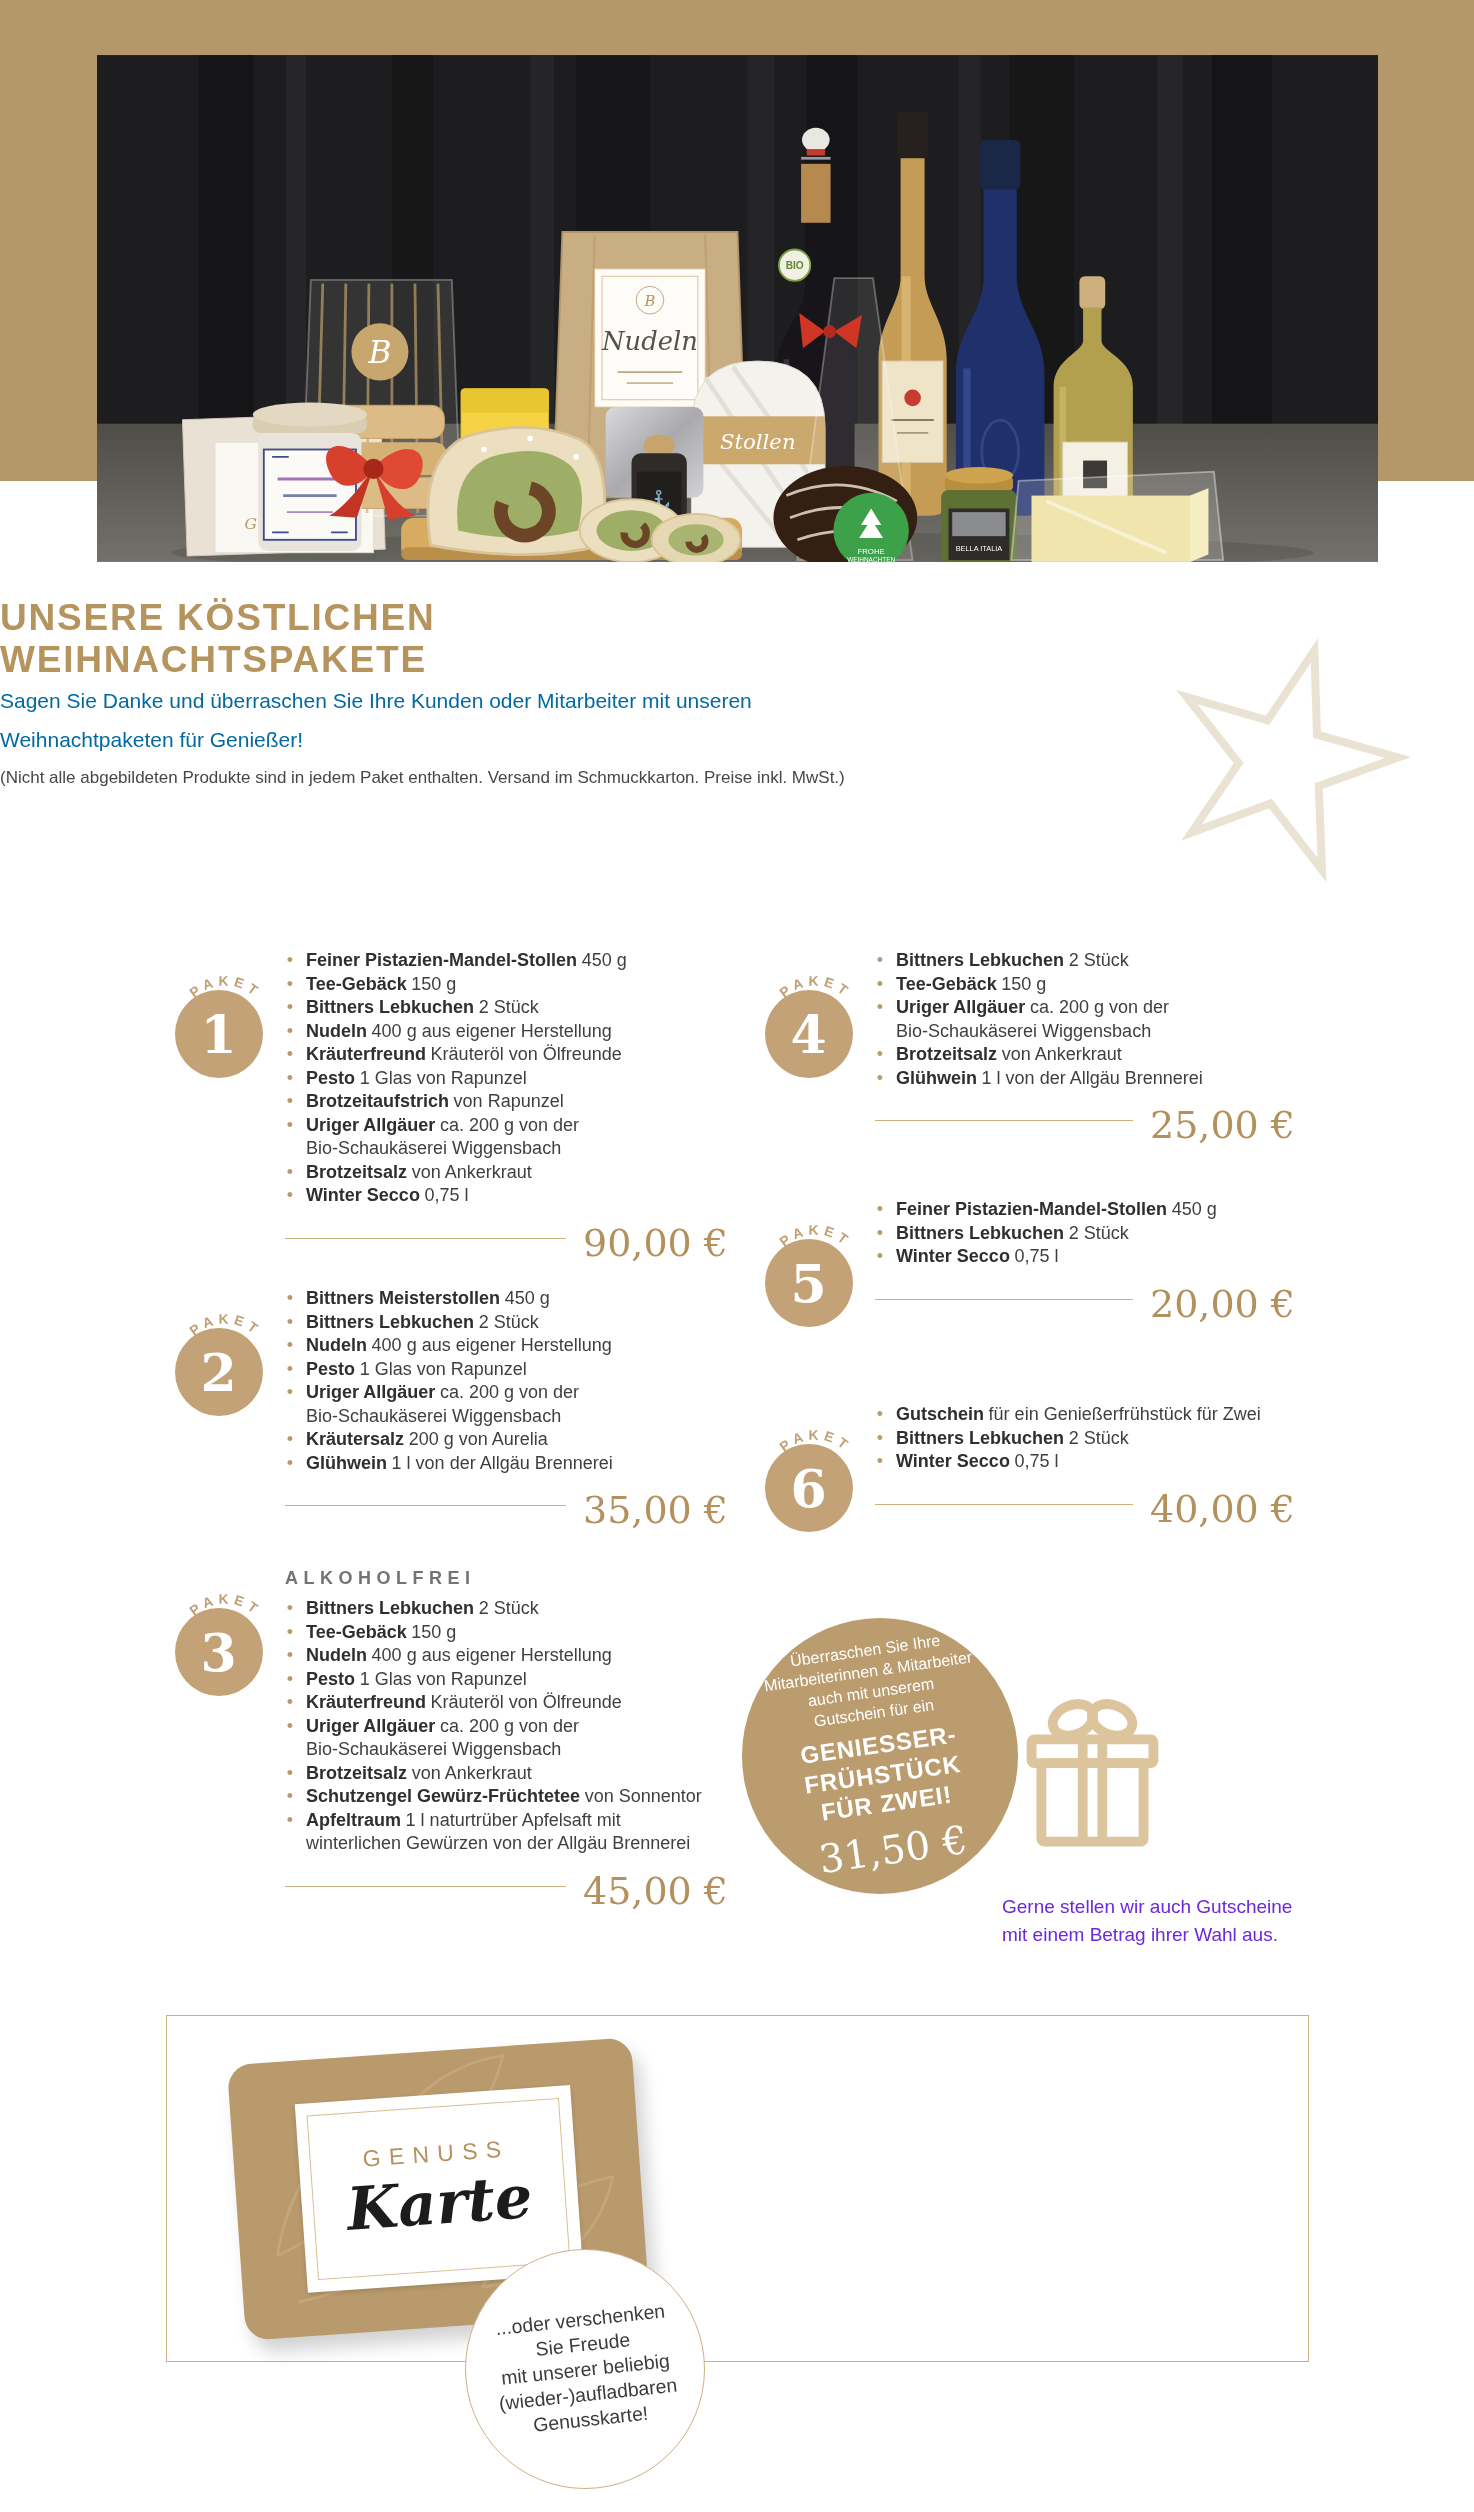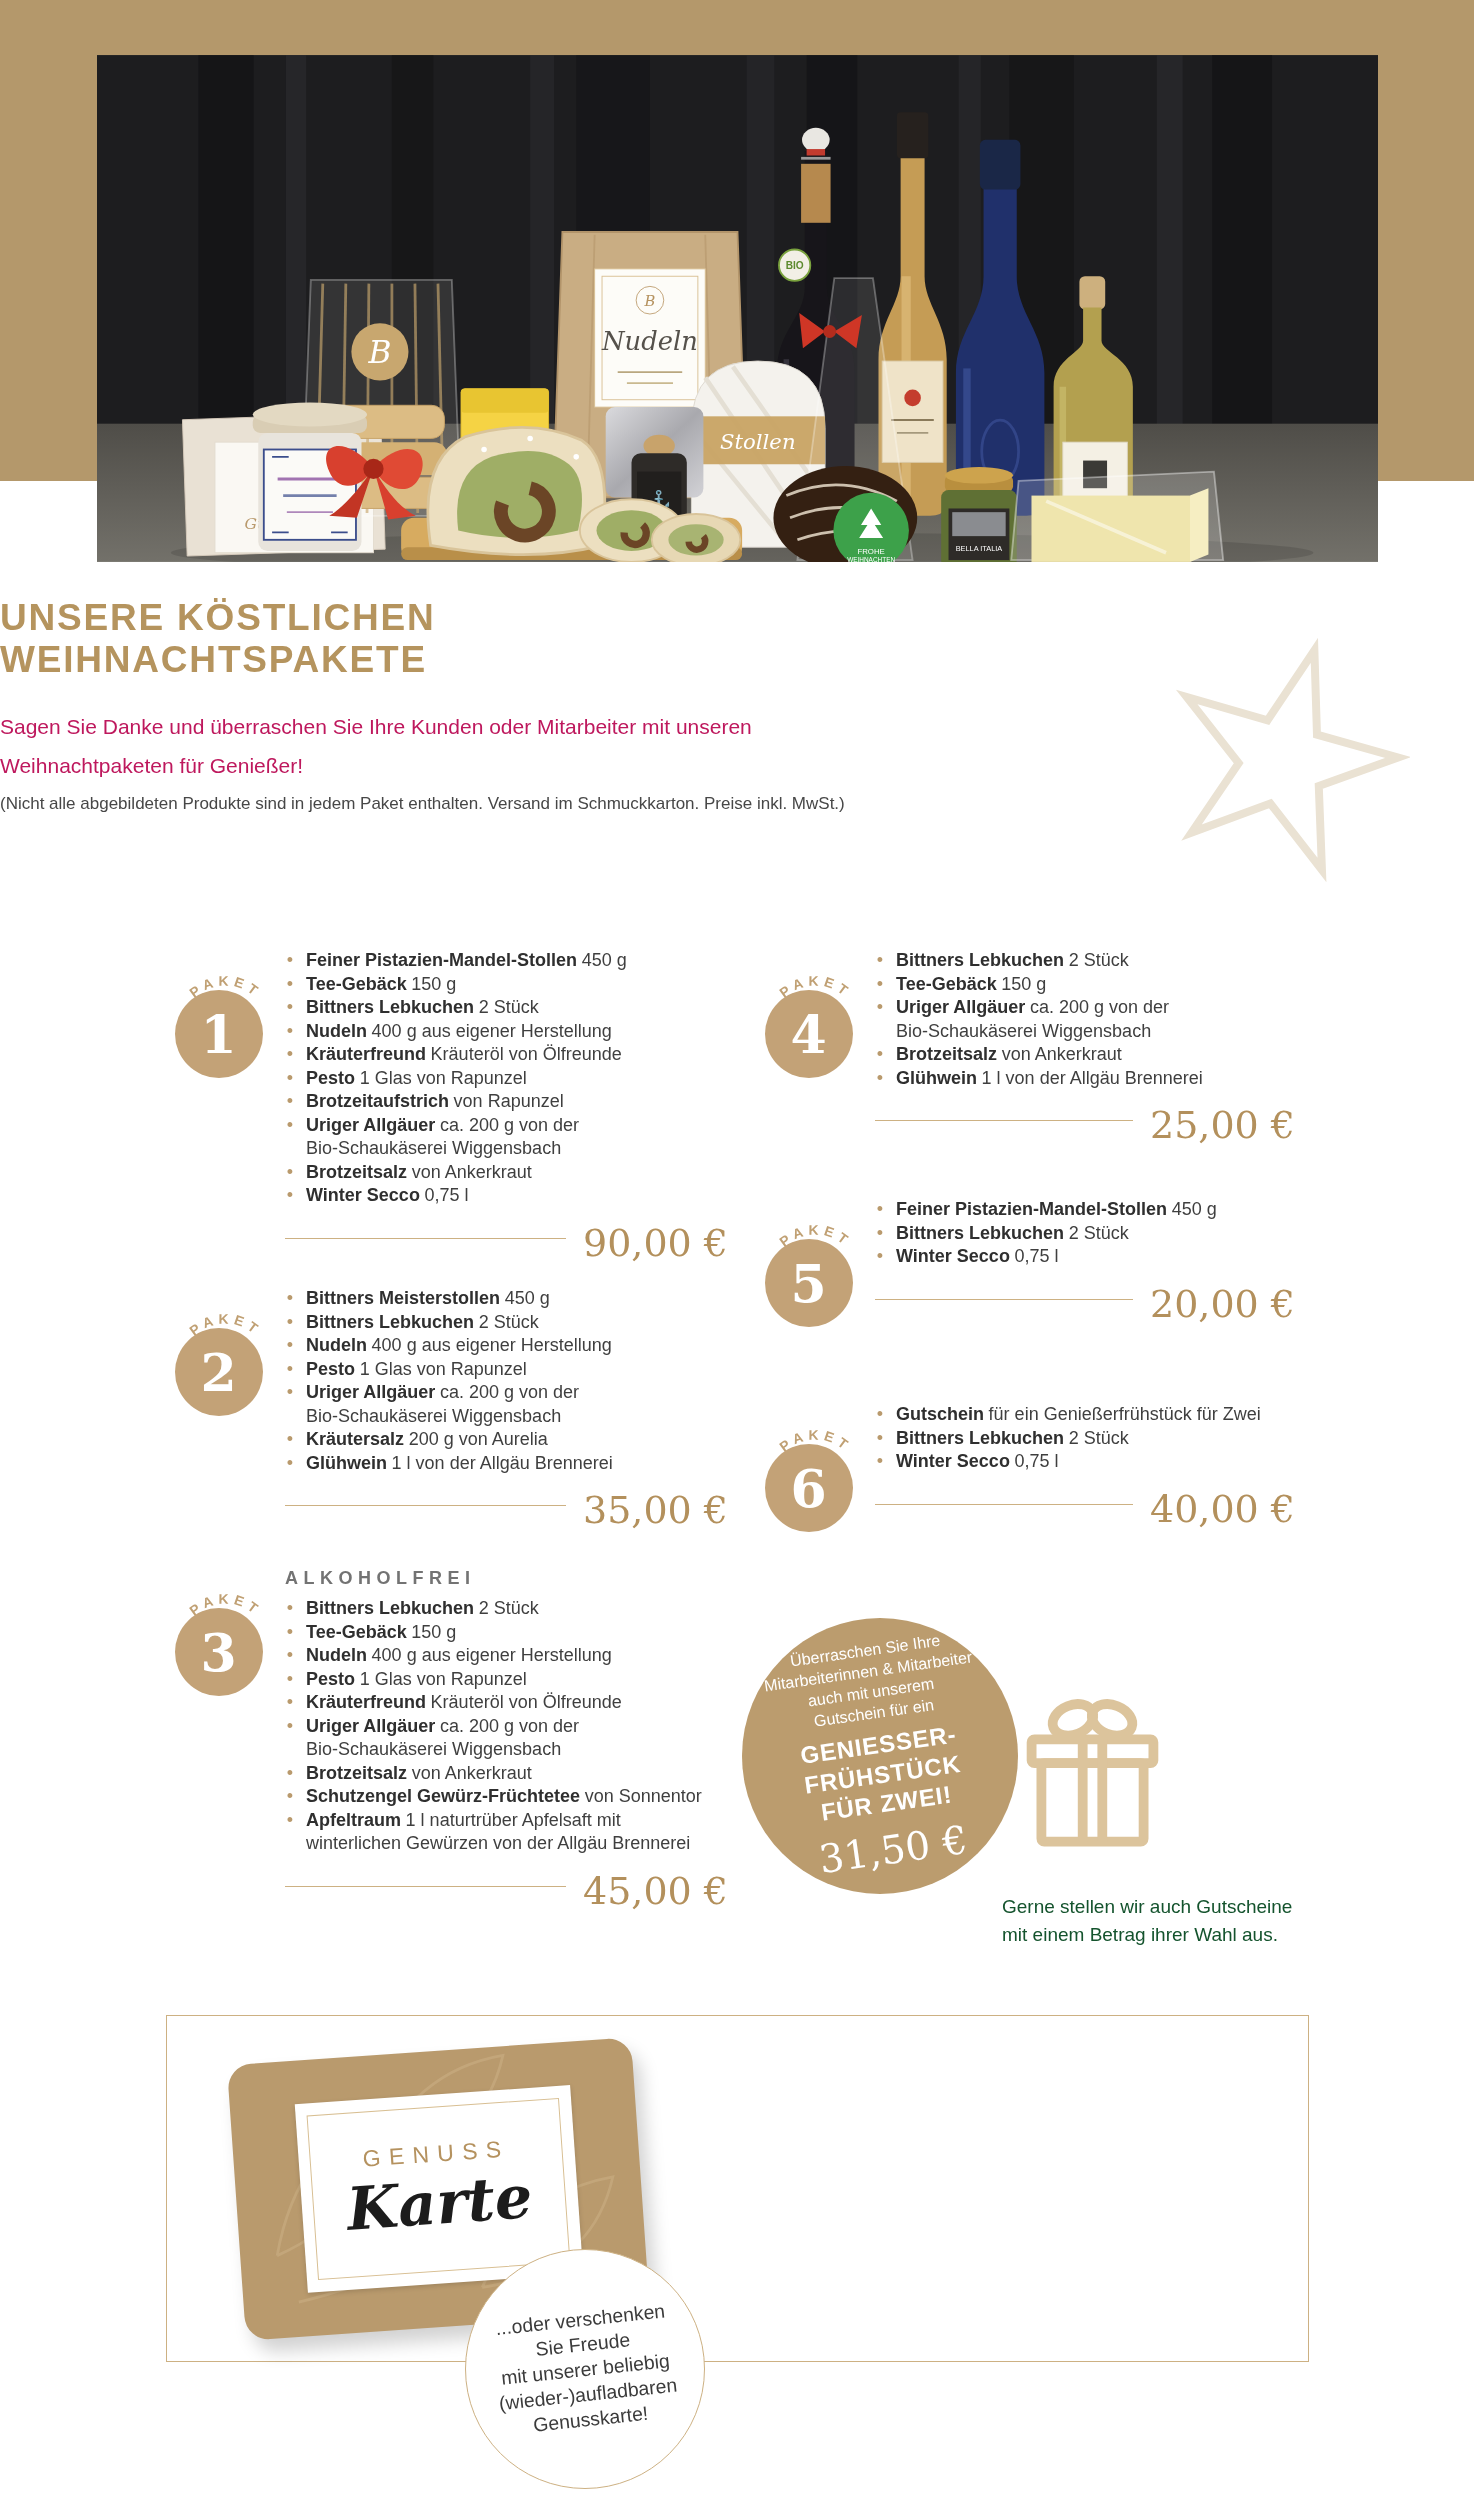--- a/index.html
+++ b/index.html
@@ -6,21 +6,21 @@
   .page{position:relative;width:1475px;height:2512px;background:#ffffff;
         font-family:"Liberation Sans",sans-serif;overflow:hidden;}
 
   
   .hero-band{position:absolute;left:0;top:0;width:100%;height:481px;background:#b4986b;}
   .hero-photo{position:absolute;left:97px;top:55px;width:1281px;height:507px;}
 
   
   .title-block{position:absolute;left:0;top:597px;width:100%;}
   .main-title{font-size:37px;font-weight:bold;letter-spacing:1.8px;color:#b5945e;line-height:42px;margin:0;}
-  .intro{margin-top:26px;font-size:21px;color:#be185d;line-height:39px;}
+  .intro{font-size:21px;color:#0369a1;line-height:39px;}
   .fineprint{margin-top:9.2px;font-size:17px;color:#474747;}
 
   .star-wrap{position:absolute;left:1163px;top:638px;width:247px;height:247px;}
 
   
   .paket{position:absolute;}
   .pk-badge{position:absolute;left:0;top:0;width:111px;height:134px;}
   .arc{position:absolute;left:0;top:0;width:111px;height:74px;}
   .arc text{font-size:15px;font-weight:bold;letter-spacing:5px;fill:#c0a073;}
   .num-circle{position:absolute;left:4.6px;top:41px;width:88px;height:88px;border-radius:50%;
@@ -37,21 +37,21 @@
   .price{font-family:"DejaVu Serif",serif;font-size:38px;color:#b3905c;white-space:nowrap;}
 
   
   .badge-circle{position:absolute;left:742px;top:1618px;width:276px;height:276px;border-radius:50%;
                 background:#bb9c6e;display:flex;align-items:center;justify-content:center;text-align:center;}
   .badge-inner{transform:rotate(-8deg);color:#fff;}
   .badge-line{font-size:16px;line-height:21px;}
   .badge-headline{font-size:24px;font-weight:bold;letter-spacing:0.9px;line-height:29.5px;margin-top:7.4px;}
   .badge-price{font-family:"DejaVu Serif",serif;font-size:39px;margin-top:9.2px;}
   .gift-icon-wrap{position:absolute;left:1019px;top:1668px;width:147px;height:203px;}
-  .voucher-note{position:absolute;left:1002px;top:1893px;font-size:19px;line-height:28px;color:#14532d;}
+  .voucher-note{position:absolute;left:1002px;top:1893px;font-size:19px;line-height:28px;color:#6d28d9;}
 
   
   .bottom-box{position:absolute;left:166px;top:2015px;width:1143px;height:347px;border:1.8px solid #cdb183;box-sizing:border-box;}
   .gift-card{position:absolute;left:69px;top:35px;width:405px;height:276px;background:#b99a6d;border-radius:24px;
              transform:rotate(-4deg);box-shadow:7.4px 13px 18.4px rgba(0,0,0,.18);overflow:hidden;}
   .card-leaves{position:absolute;left:0;top:0;width:100%;height:100%;}
   .card-label{position:absolute;left:50%;top:50%;transform:translate(-50%,-50%);width:276px;height:189px;
               background:#fff;display:flex;align-items:center;justify-content:center;box-shadow:0 1.8px 5.5px rgba(0,0,0,.15);}
   .card-label-inner{width:251px;height:163px;border:0.9px solid #d8bf93;display:flex;flex-direction:column;
                     align-items:center;justify-content:center;}

